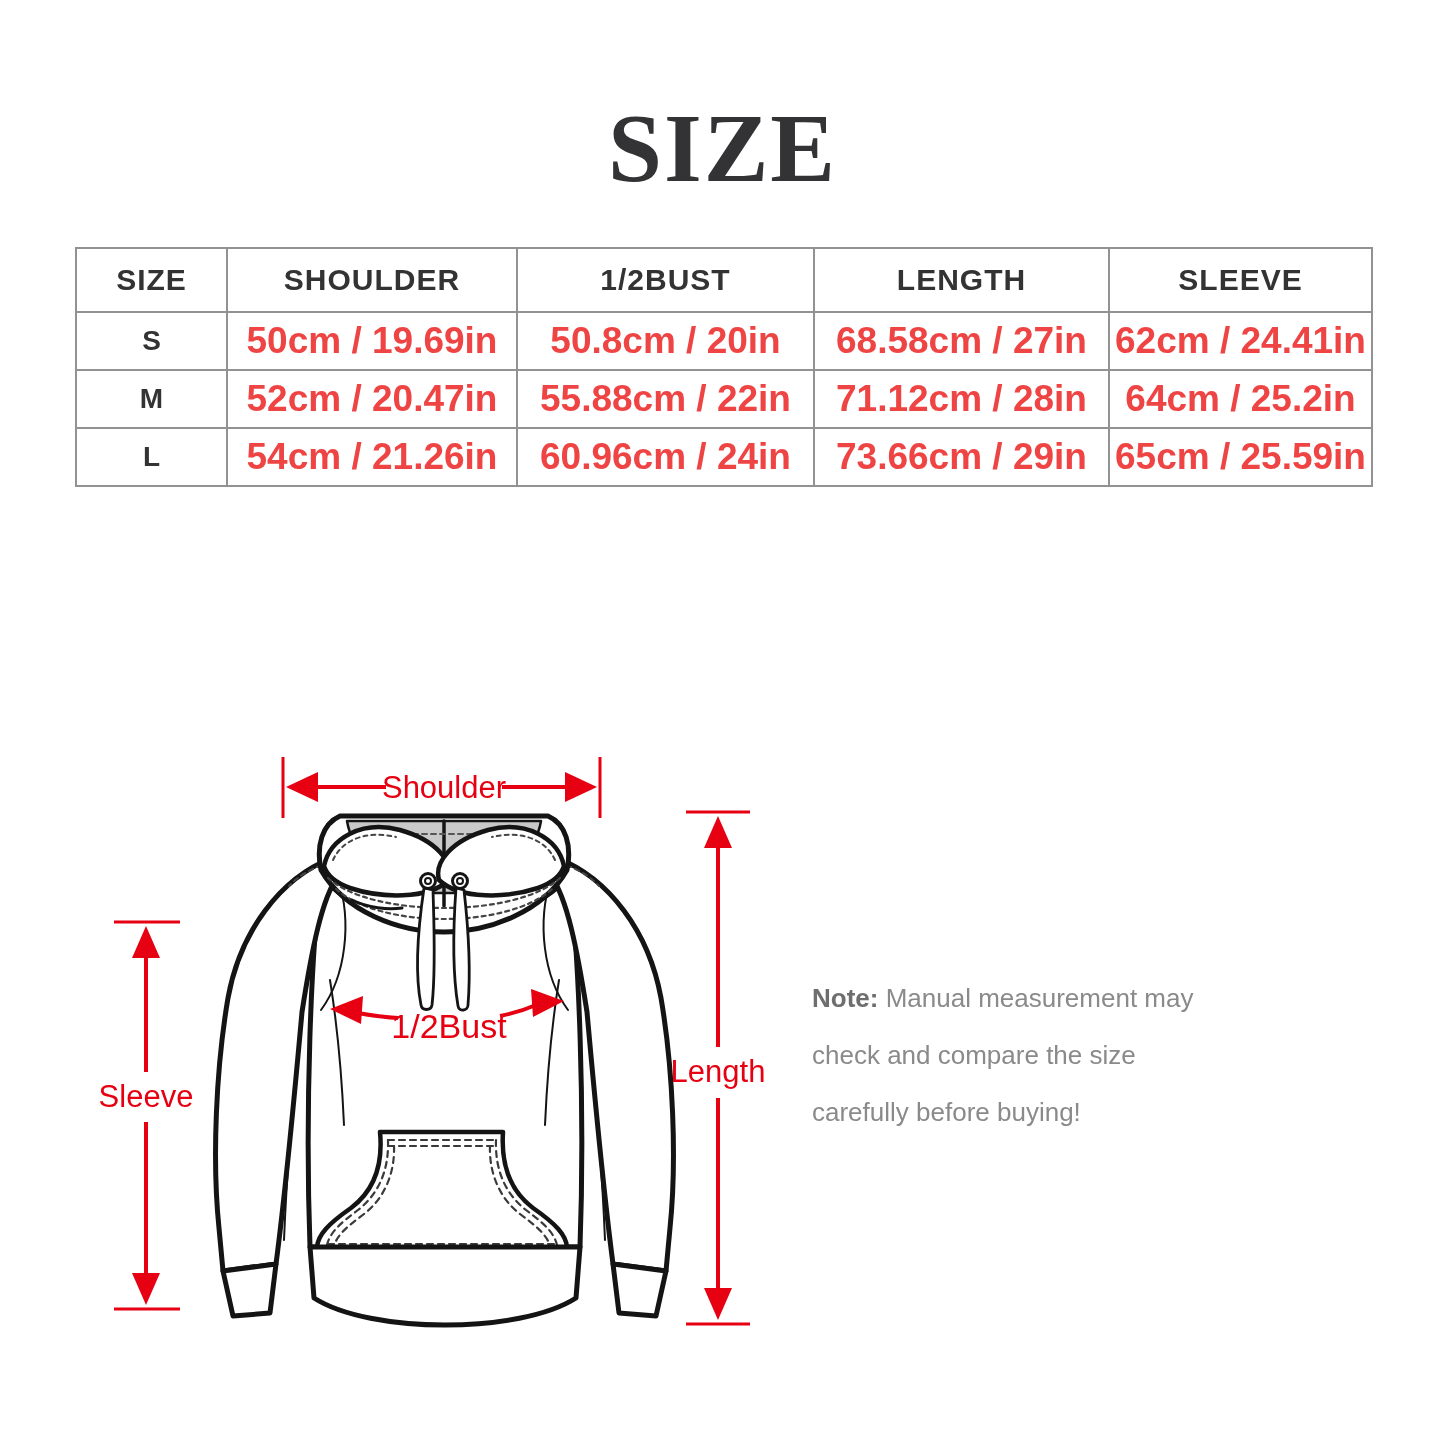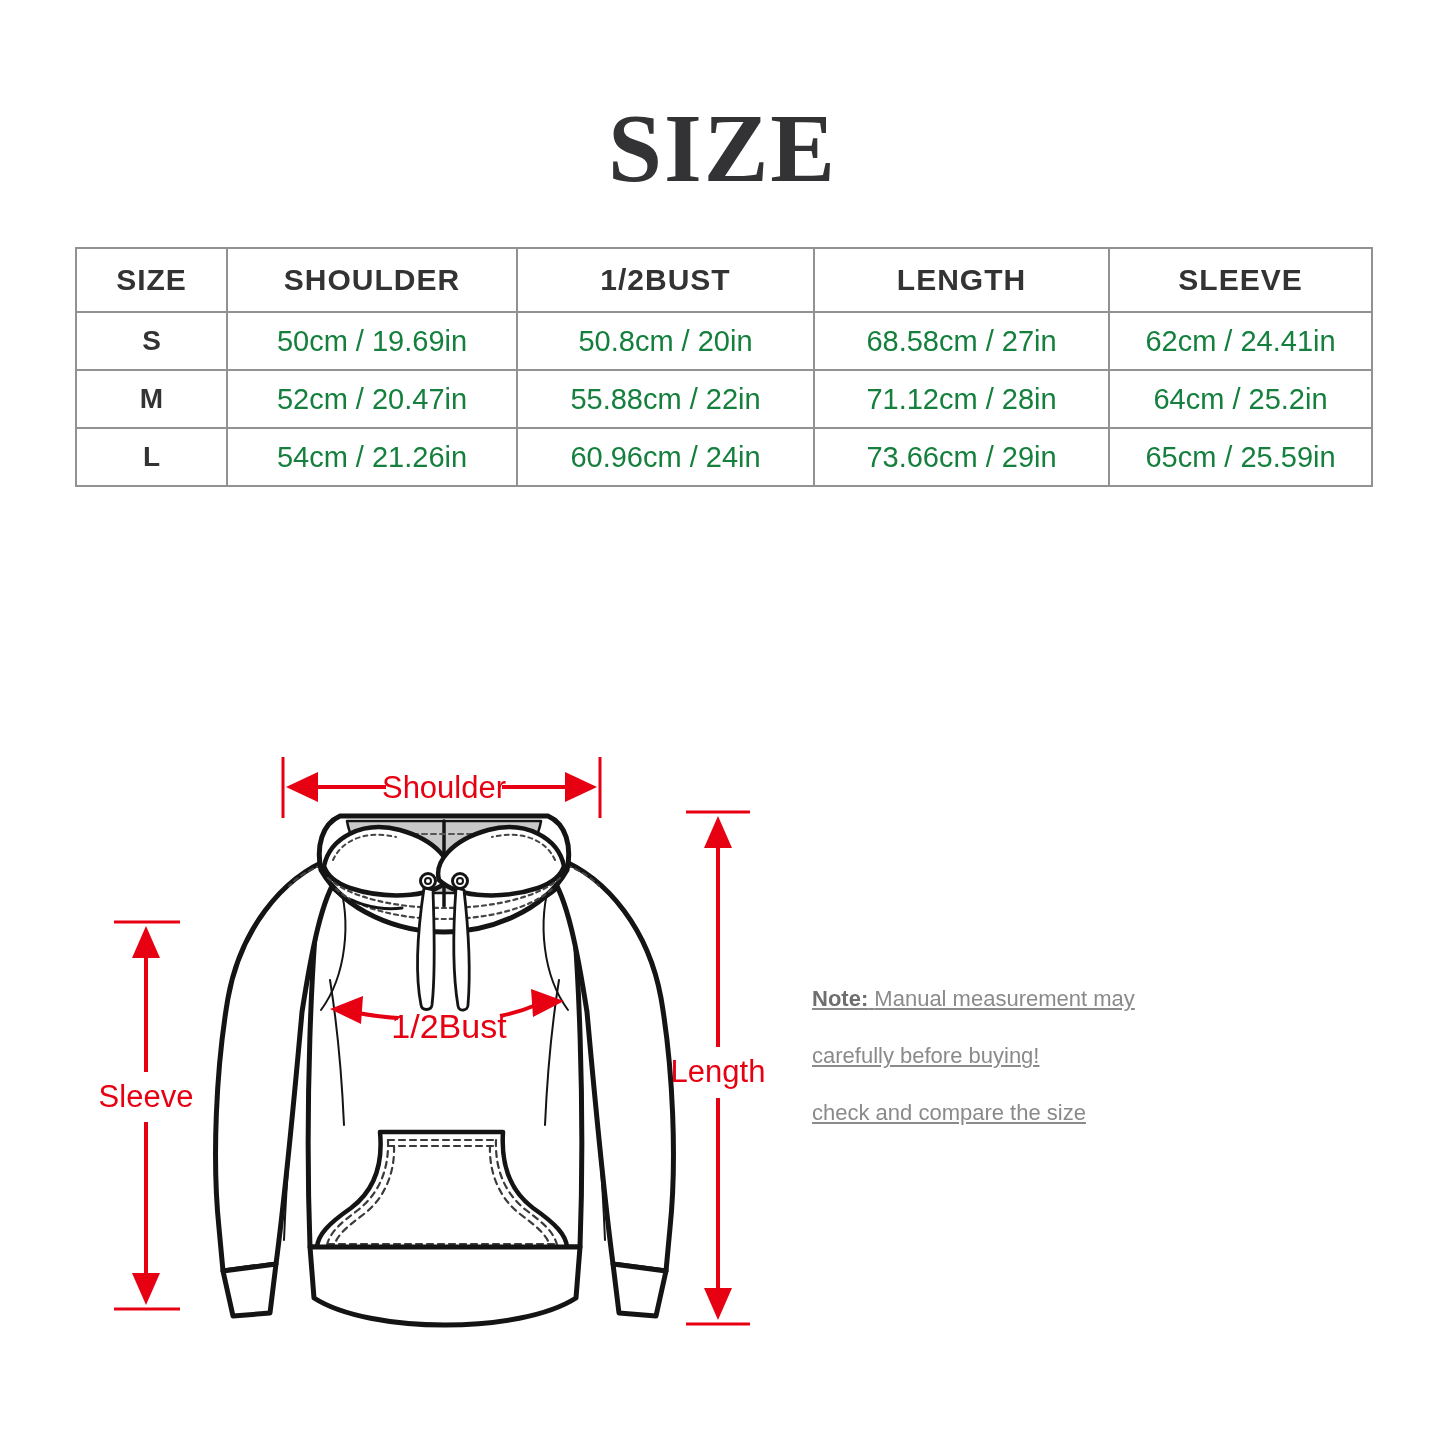--- a/index.html
+++ b/index.html
@@ -26,31 +26,31 @@
   table.size-table col.c2{width:297px;}
   table.size-table col.c3{width:295px;}
   table.size-table col.c4{width:263px;}
   table.size-table th,table.size-table td{
     border:2px solid #929292;text-align:center;vertical-align:middle;
     padding:0;overflow:hidden;white-space:nowrap;
   }
   table.size-table th{
     height:62px;font-size:30px;font-weight:700;color:#333333;letter-spacing:1px;
   }
-  table.size-table td{height:56px;font-size:29px;font-weight:400;color:#15803d;}
+  table.size-table td{height:56px;font-size:37px;font-weight:700;color:#ef4444;}
   table.size-table td.size-cell{font-weight:700;color:#333333;font-size:28px;}
 
   
   svg.diagram{position:absolute;left:80px;top:740px;width:700px;height:620px;}
   .red-label{font-family:"Liberation Sans",sans-serif;fill:#e60012;}
 
   
   .note{
     position:absolute;left:812px;top:970px;width:480px;
-    font-size:22px;line-height:57px;color:#8a8a8a;text-decoration:underline;
+    font-size:26px;line-height:57px;color:#8a8a8a;
   }
   .note b{font-weight:700;color:#6e6e6e;}
 </style>
 </head>
 <body>
 
 <div class="page-title">SIZE</div>
 
 <table class="size-table">
   <colgroup>
@@ -194,15 +194,15 @@
       <polygon points="718,1320 704,1288 732,1288" stroke="none"></polygon>
       <line x1="718" y1="842" x2="718" y2="1047" stroke-width="4"></line>
       <line x1="718" y1="1098" x2="718" y2="1294" stroke-width="4"></line>
       <text class="red-label" x="718" y="1082" font-size="31" text-anchor="middle" stroke="none">Length</text>
     </g>
   </g>
 </svg>
 
 <div class="note">
   <div><b>Note:</b> <span>Manual measurement may</span></div>
+  <div>check and compare the size</div>
   <div>carefully before buying!</div>
-  <div>check and compare the size</div>
 </div>
 
 </body></html>

